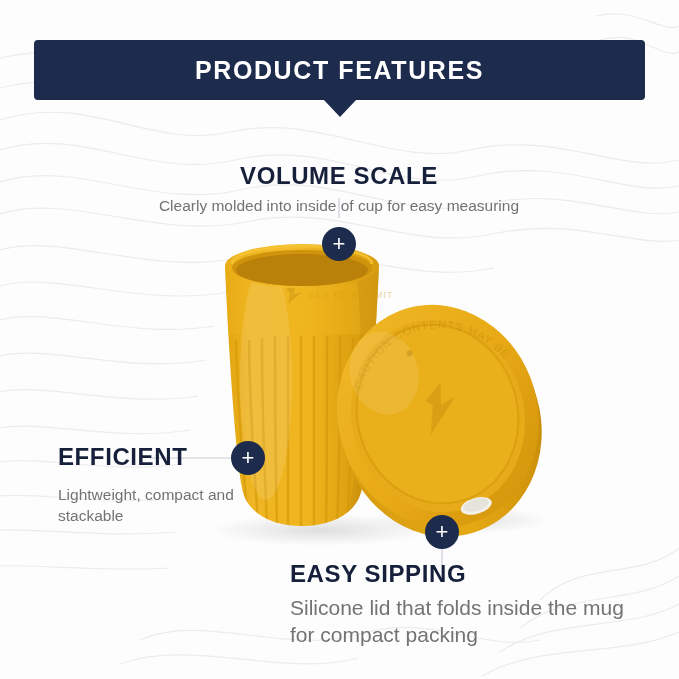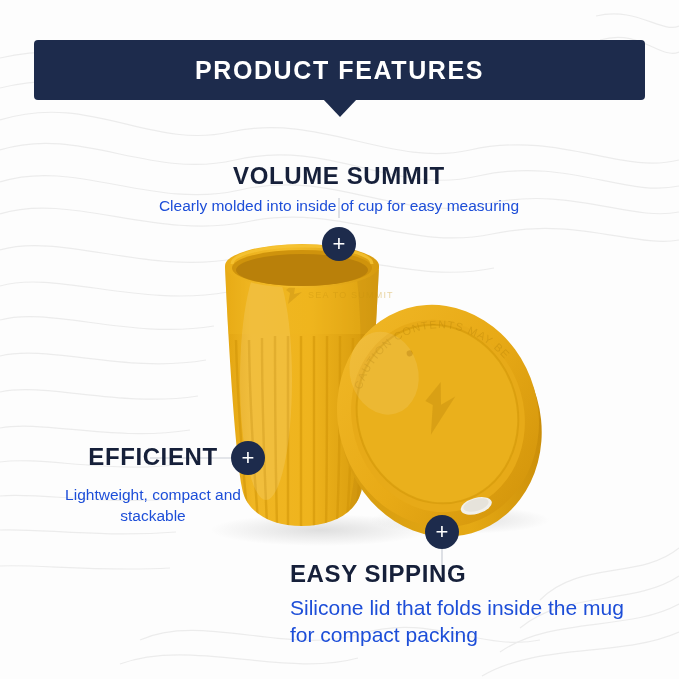--- a/index.html
+++ b/index.html
@@ -68,41 +68,41 @@
   
   .feature {
     position: absolute;
   }
   .feature-title {
     color: #16203a;
     font-weight: bold;
     letter-spacing: 0.6px;
   }
   .feature-desc {
-    color: #1d4ed8;
+    color: #737373;
   }
 
   #feature-volume {
     left: 84px;
     top: 162px;
     width: 510px;
     text-align: center;
   }
   #feature-volume .feature-title { font-size: 24px; }
   #feature-volume .feature-desc {
     font-size: 15.5px;
     margin-top: 6px;
     line-height: 1.25;
   }
 
   #feature-efficient {
     left: 58px;
     top: 443px;
     width: 190px;
-    text-align: center;
+    text-align: left;
   }
   #feature-efficient .feature-title { font-size: 24px; }
   #feature-efficient .feature-desc {
     font-size: 15.5px;
     margin-top: 14px;
     line-height: 1.35;
   }
 
   #feature-sipping {
     left: 290px;
@@ -303,21 +303,21 @@
       <g>
         <ellipse cx="280" cy="283" rx="16" ry="8" fill="#f2f0ea"></ellipse>
         <ellipse cx="280" cy="282" rx="13" ry="6" fill="#e6e3db"></ellipse>
       </g>
 
       <ellipse cx="228" cy="130" rx="34" ry="42" fill="#ffffff" opacity="0.10"></ellipse>
     </g>
   </svg>
 
   <div class="feature" id="feature-volume">
-    <div class="feature-title">VOLUME SUMMIT</div>
+    <div class="feature-title">VOLUME SCALE</div>
     <div class="feature-desc">Clearly molded into inside of cup for easy measuring</div>
   </div>
   <div class="plus-marker" id="marker-volume">+</div>
 
   <div class="feature" id="feature-efficient">
     <div class="feature-title">EFFICIENT</div>
     <div class="feature-desc">Lightweight, compact and stackable</div>
   </div>
   <div class="plus-marker" id="marker-efficient">+</div>
 

